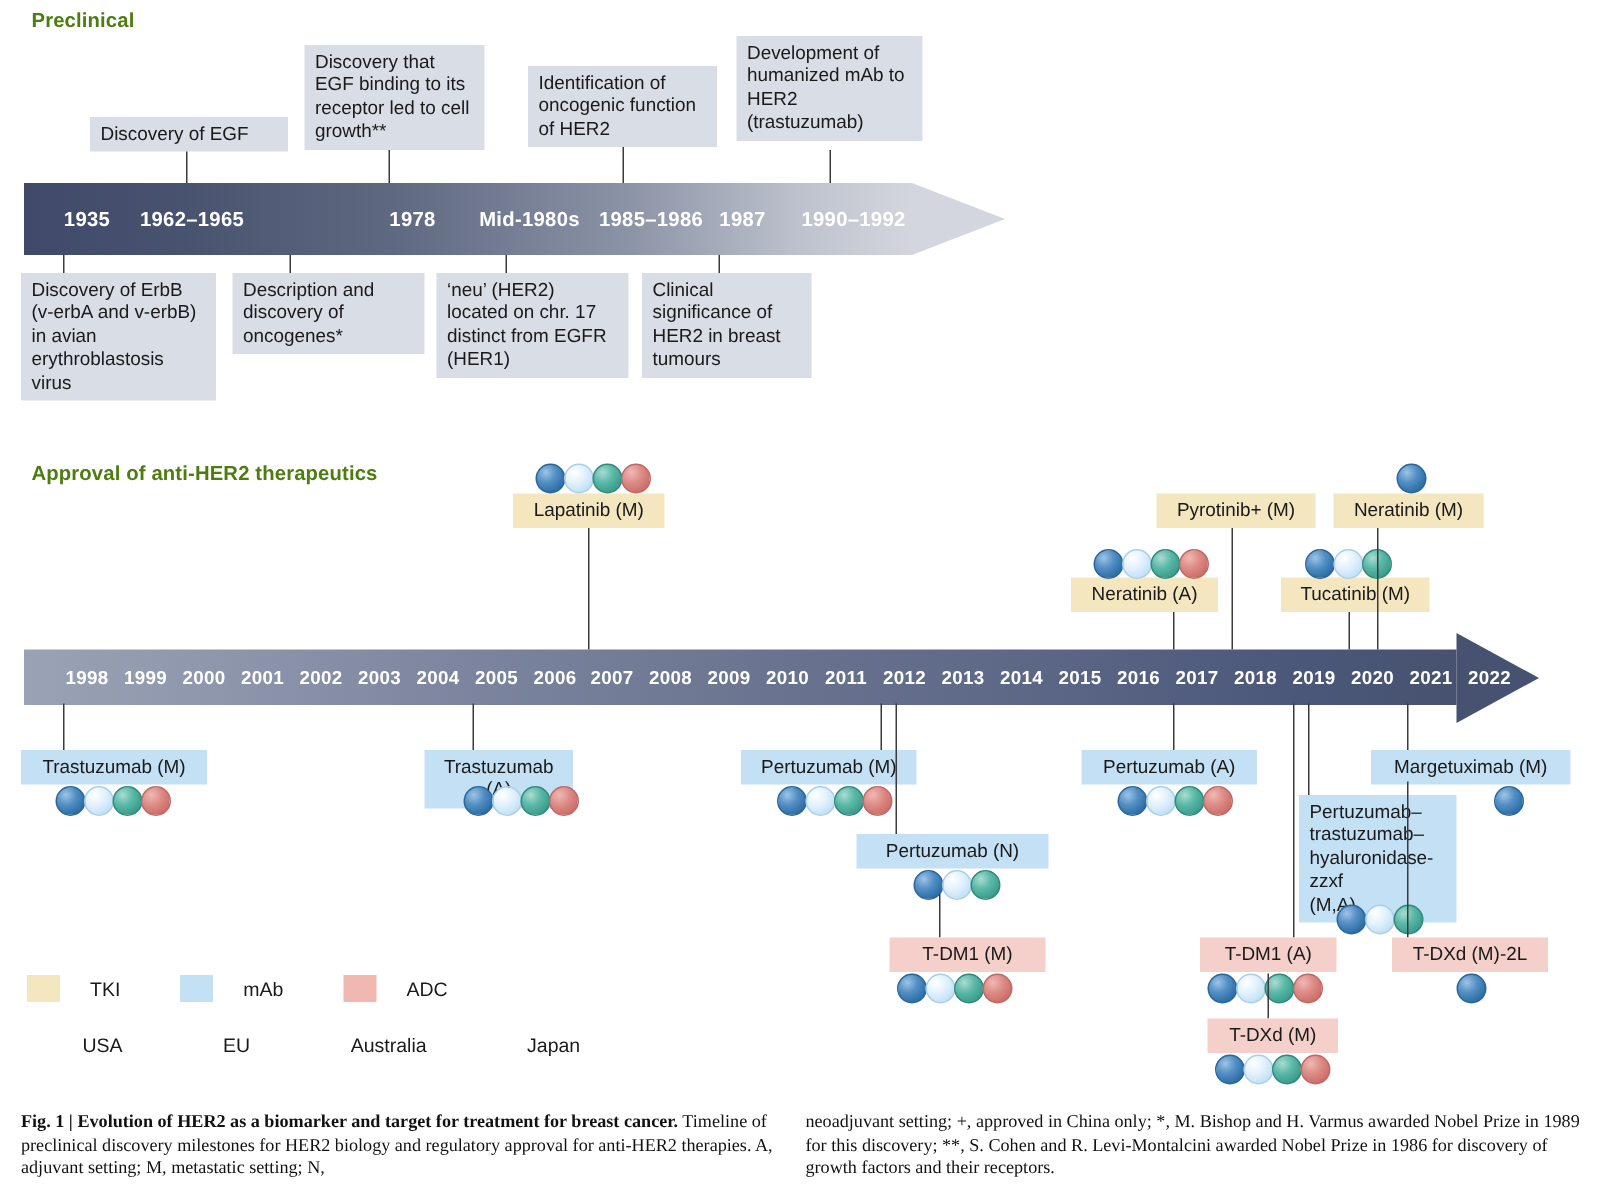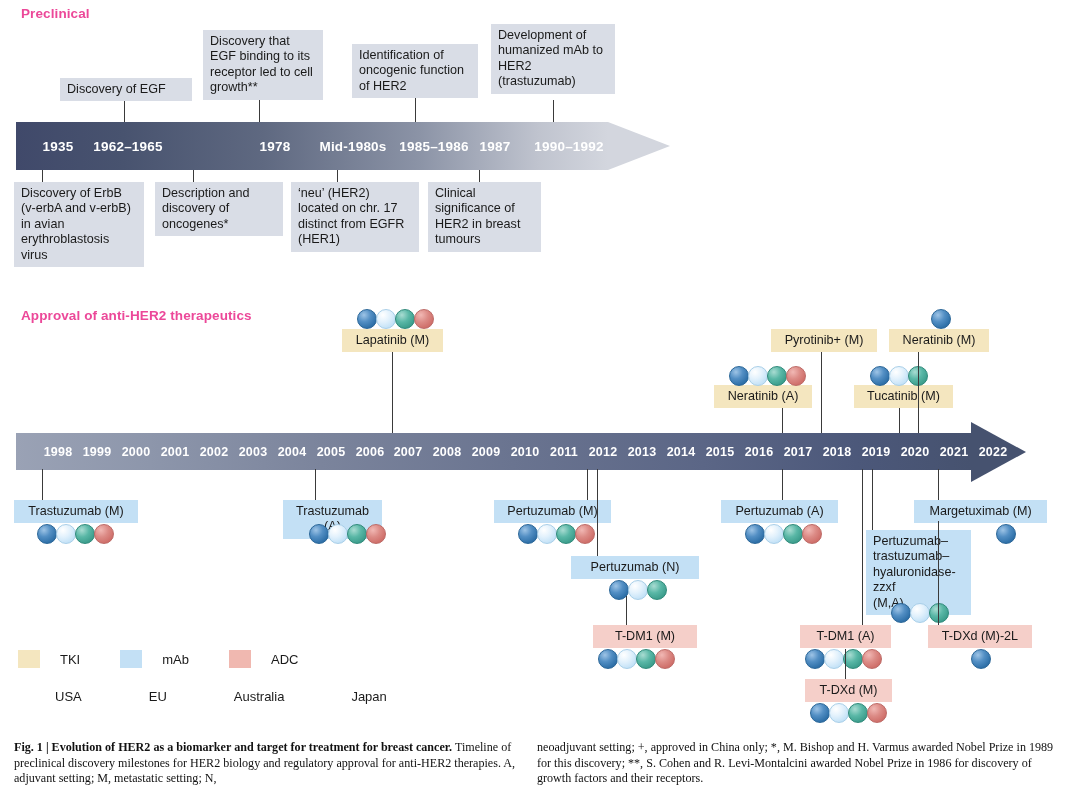--- a/index.html
+++ b/index.html
@@ -13,21 +13,21 @@
     overflow:hidden;
   }
   .fig{position:absolute;left:0;top:0;width:1074px;height:802px;}
 
   
   .section-title{
     position:absolute;
     font-weight:bold;
     font-size:13.5px;
     letter-spacing:.1px;
-    color:#ec4899;
+    color:#4d7c0f;
     white-space:nowrap;
     text-align:center;
   }
 
   
   .tl-wrap{position:absolute;}
   .tl-bar{
     position:absolute;left:0;top:0;height:100%;
   }
   .tl-head{

